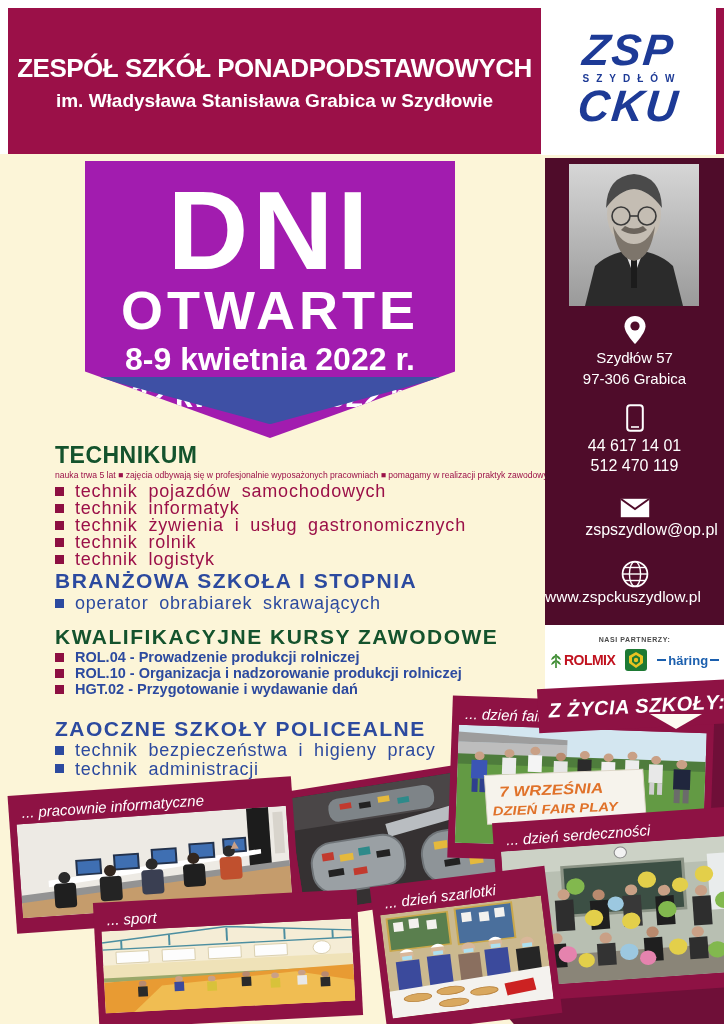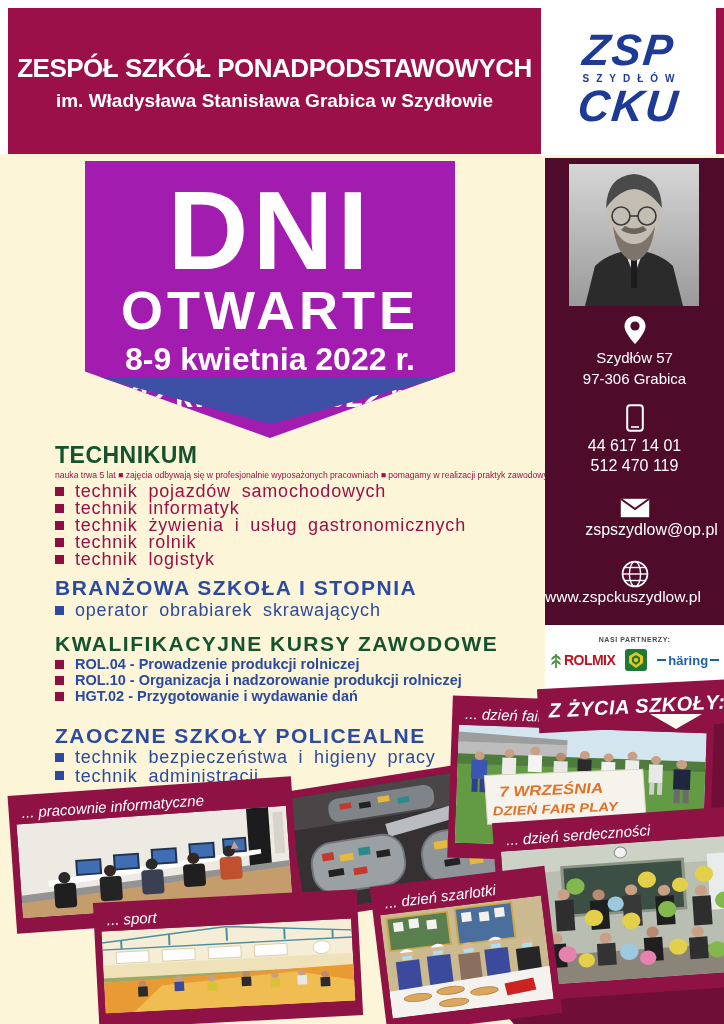--- a/index.html
+++ b/index.html
@@ -39,21 +39,21 @@
   .technikum .sec-head{font-size:23px;letter-spacing:0.5px;}
   .sec-sub{font-size:8.6px;color:#9b1048;margin:1px 0 3px 0;white-space:nowrap;}
   .li{display:flex;align-items:center;}
   .sq{width:9px;height:9px;margin-right:11px;flex:none;}
   .sq-crimson{background:#8d0f41;}
   .sq-blue{background:#2c4a9f;}
   .t-crimson{color:#9b1048;}
   .t-blue{color:#2c4a9f;text-align:right;}
   .big-li{font-size:18px;letter-spacing:0.8px;word-spacing:5px;line-height:17px;}
   .small-li{font-size:14.5px;line-height:16px;font-weight:bold;}
-  .branzowa{margin-top:8px;}
+  .branzowa{margin-top:1px;}
   .branzowa .sec-head,.kkz .sec-head,.zaoczne .sec-head{font-size:21px;letter-spacing:1.5px;}
   .branzowa .li{margin-top:2px;}
   .kkz{margin-top:13px;}
   .zaoczne{margin-top:20px;}
   .zaoczne .li{line-height:18.5px;}
 
   
   .sidebar{position:absolute;left:545px;top:158px;width:179px;height:467px;background:#4f0c2a;
            color:#fff;text-align:center;}
   .portrait{position:absolute;left:24px;top:6px;width:130px;height:142px;display:block;}

